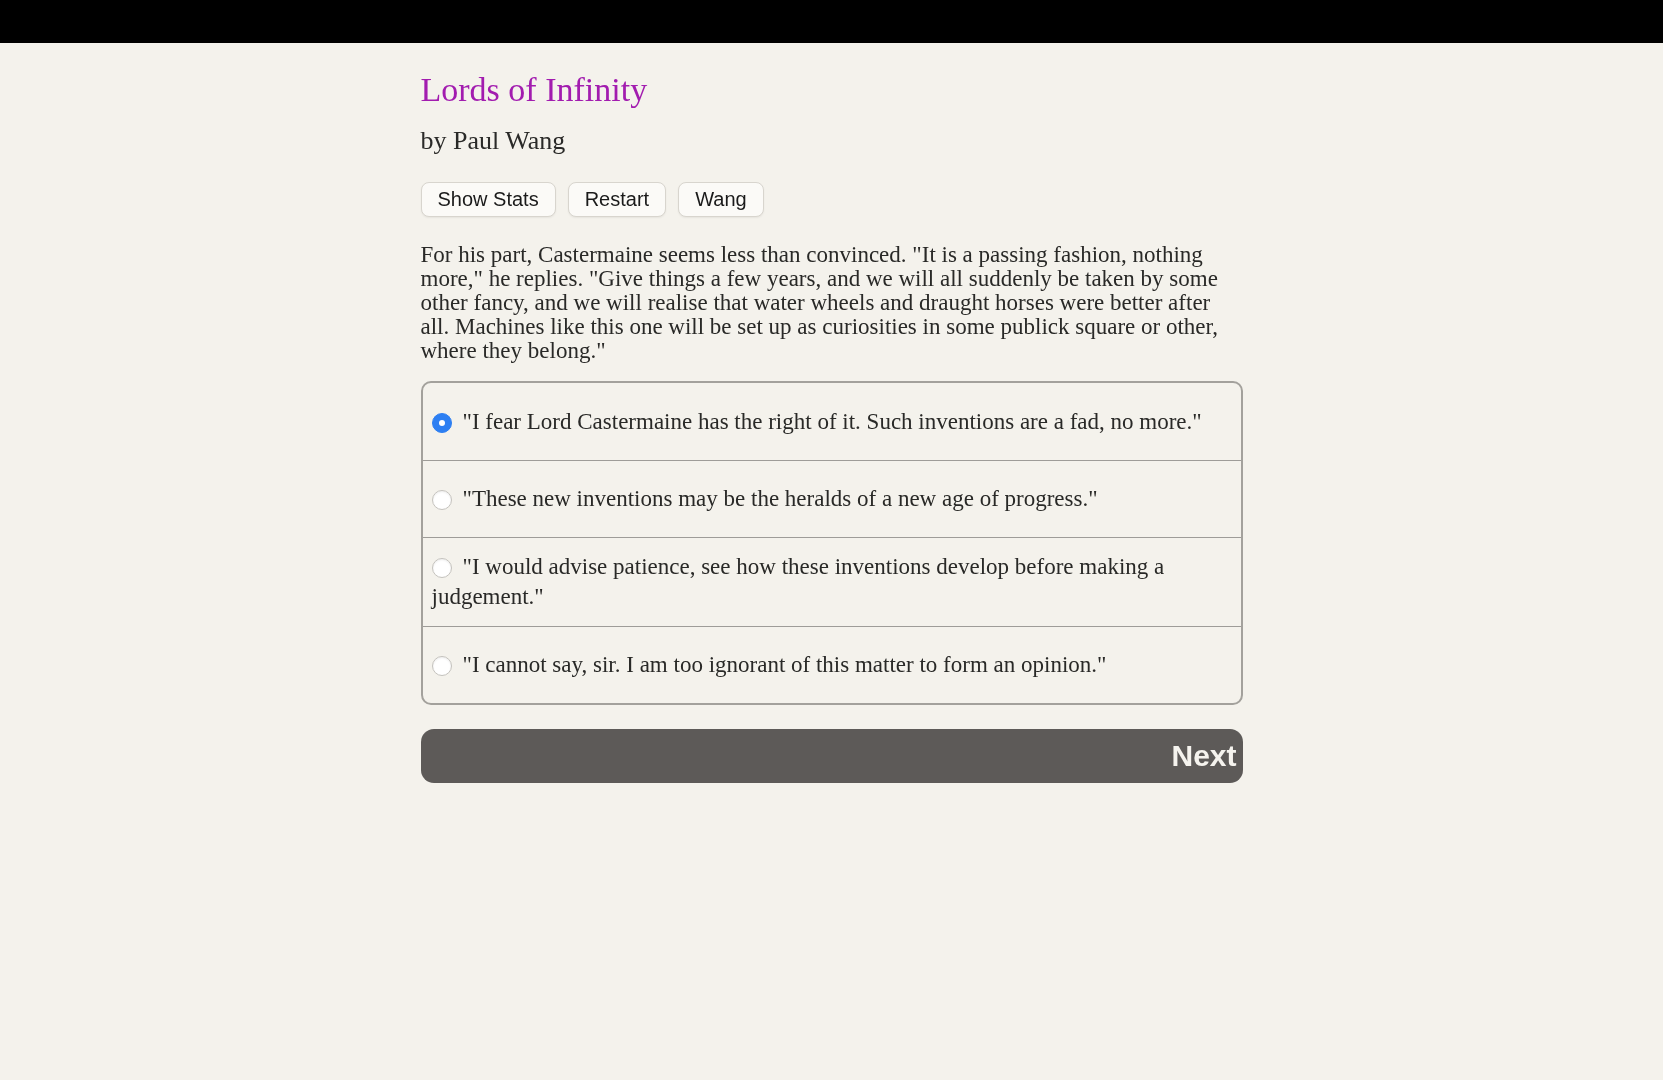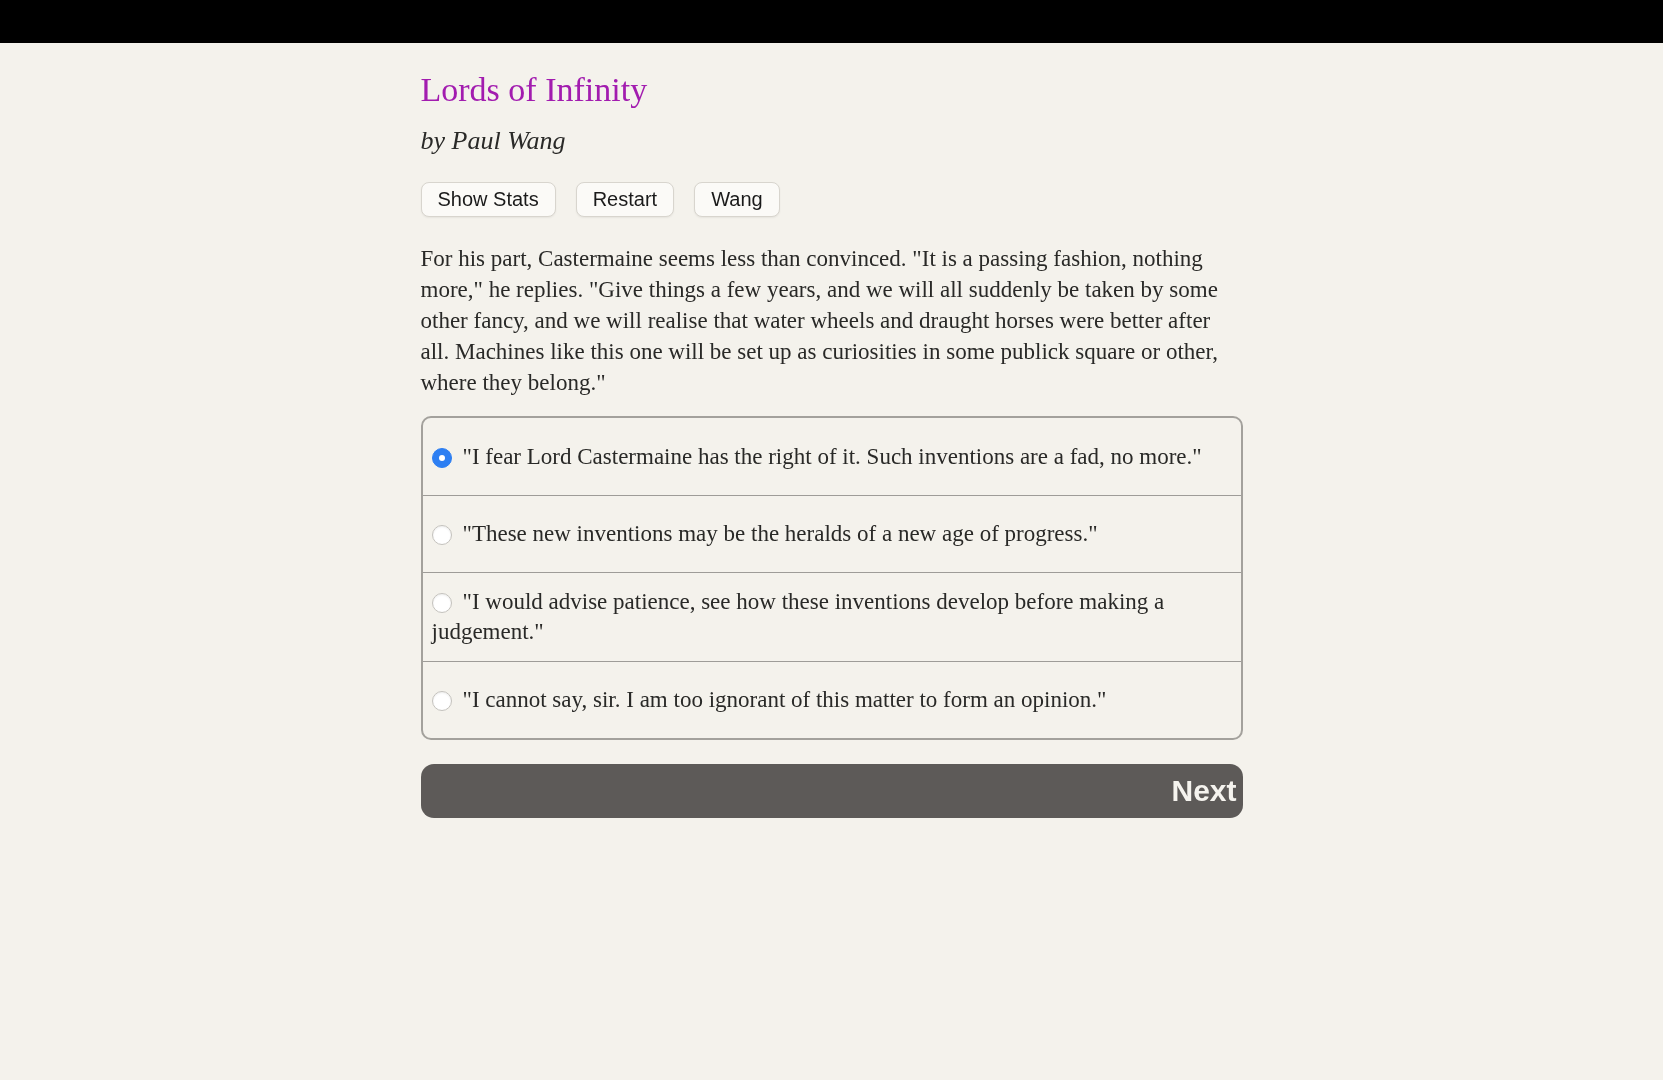--- a/index.html
+++ b/index.html
@@ -27,44 +27,43 @@
     font-weight: normal;
     line-height: 41px;
     margin: 0 0 14px 0;
     color: #a21caf;
   }
   .byline {
     font-size: 26px;
     line-height: 34px;
     margin: 0 0 24px 0;
     color: #2a2a28;
-    font-style: italic;
   }
   .toolbar {
     display: flex;
-    gap: 20px;
+    gap: 12px;
     margin: 0 0 26px 0;
   }
   .tbtn {
     font-family: "Liberation Sans", sans-serif;
     font-size: 20px;
     color: #1a1a1a;
     background: #fbfaf7;
     border: 1px solid #d8d5ce;
     border-radius: 8px;
     height: 35px;
     padding: 0 16px;
     display: inline-flex;
     align-items: center;
     box-shadow: 0 1px 2px rgba(0,0,0,0.06);
     cursor: pointer;
   }
   .story p {
     font-size: 23px;
-    line-height: 31px;
+    line-height: 24px;
     margin: 0 0 18px 0;
     color: #29292.7;
     color: #292927;
   }
   .choices-box {
     border: 2px solid #a3a19c;
     border-radius: 10px;
     overflow: hidden;
     margin: 0 0 24px 0;
     background: #f4f2ec;

